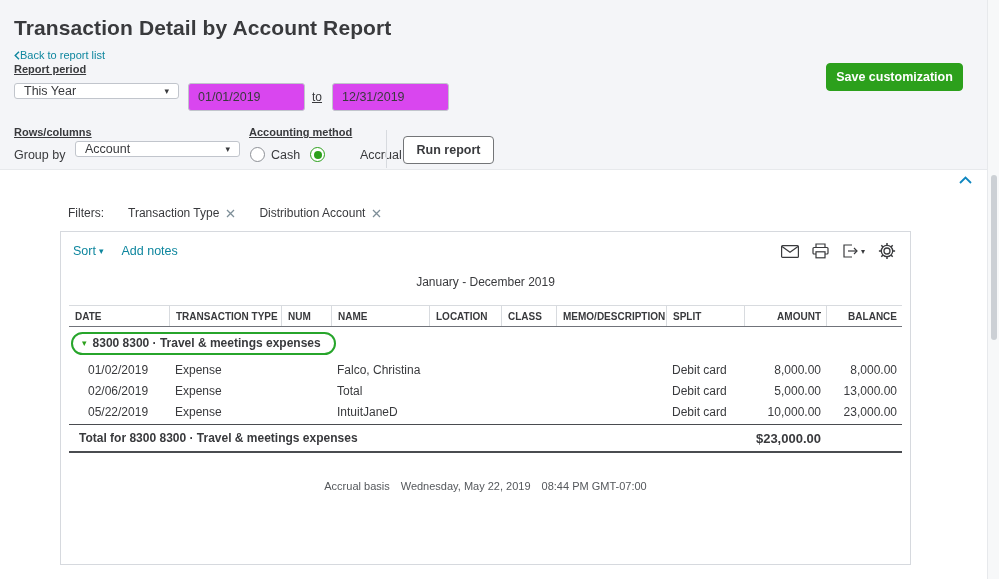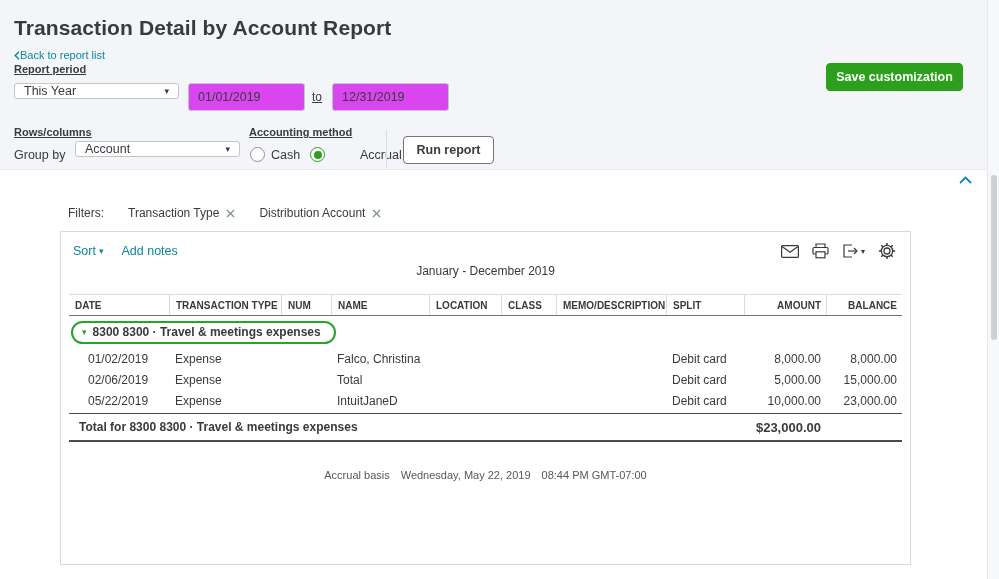--- a/index.html
+++ b/index.html
@@ -58,21 +58,21 @@
   .toolbar-left { display:flex; align-items:center; gap:18px; font-size:12.5px; }
   .tlink { color:#0e869e; cursor:pointer; display:flex; align-items:center; gap:3px; }
   .tlink .caret { font-size:9px; }
   .toolbar-right { margin-left:auto; display:flex; align-items:center; gap:13px; color:#393a3d; }
   .icon-btn { display:flex; align-items:center; cursor:pointer; color:#393a3d; }
   .export-caret { font-size:8px; margin-left:2px; }
 
   .report-head { text-align:center; }
   .company { margin-top:22px; font-size:17px; color:#393a3d; }
   .rtitle { margin-top:21px; font-size:12.5px; font-weight:700; letter-spacing:0.3px; }
-  .rsub { margin-top:0; font-size:12px; }
+  .rsub { margin-top:11px; font-size:12px; }
 
   .rtable { margin:16px 8px 0; --cols:100px 112px 50px 98px 72px 55px 110px 78px 82px 76px; }
   .thead { display:grid; grid-template-columns:var(--cols); border-top:1px solid #d8dbdf; border-bottom:1px solid #70737a; }
   .th { font-size:10px; font-weight:700; color:#393a3d; padding:5px 6px 4px; border-left:1px solid #d8dbdf; white-space:nowrap; overflow:hidden; }
   .th:first-child { border-left:none; }
   .th.right { text-align:right; padding-right:5px; }
 
   .group-row { padding:5px 0 4px; }
   .capsule { display:inline-flex; align-items:center; gap:6px; border:2px solid #27a52b; border-radius:14px; padding:2px 13px 3px 9px; margin-left:2px; cursor:pointer; }
   .group-caret { font-size:9px; color:#2ca01c; }
@@ -255,21 +255,21 @@
       <div class="trow">
         <div class="td date">02/06/2019</div>
         <div class="td">Expense</div>
         <div class="td"></div>
         <div class="td">Total</div>
         <div class="td"></div>
         <div class="td"></div>
         <div class="td"></div>
         <div class="td">Debit card</div>
         <div class="td right">5,000.00</div>
-        <div class="td right">15,000.00</div>
+        <div class="td right">13,000.00</div>
       </div>
 
       <div class="trow">
         <div class="td date">05/22/2019</div>
         <div class="td">Expense</div>
         <div class="td"></div>
         <div class="td">IntuitJaneD</div>
         <div class="td"></div>
         <div class="td"></div>
         <div class="td"></div>

